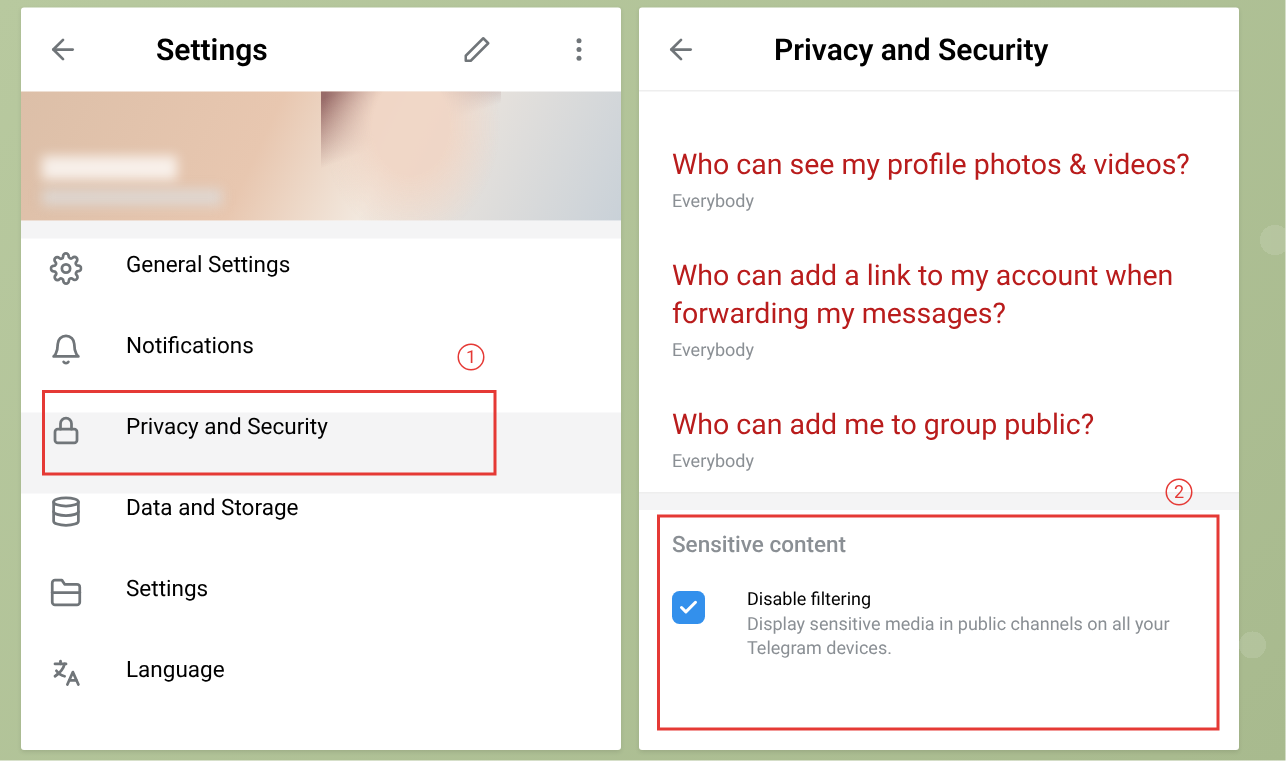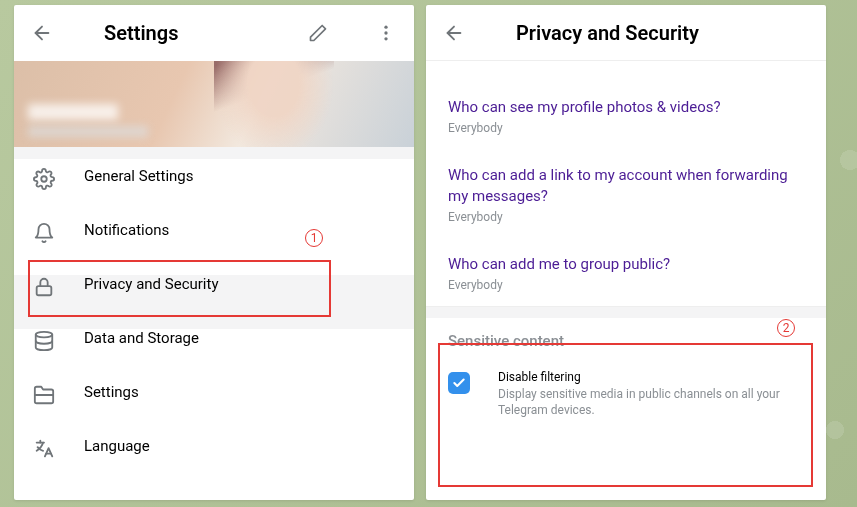--- a/index.html
+++ b/index.html
@@ -109,22 +109,22 @@
     font-size: 15px;
     color: #000;
   }
 
   
   .priv-item {
     padding: 16px 22px 14px;
     cursor: pointer;
   }
   .priv-title {
-    font-size: 15px;
-    color: #4c1d95;
+    font-size: 19px;
+    color: #b91c1c;
     line-height: 1.35;
     margin-bottom: 4px;
   }
   .priv-val {
     font-size: 12px;
     color: #8a8f94;
   }
   .sep {
     height: 12px;
     background: #f4f4f5;

